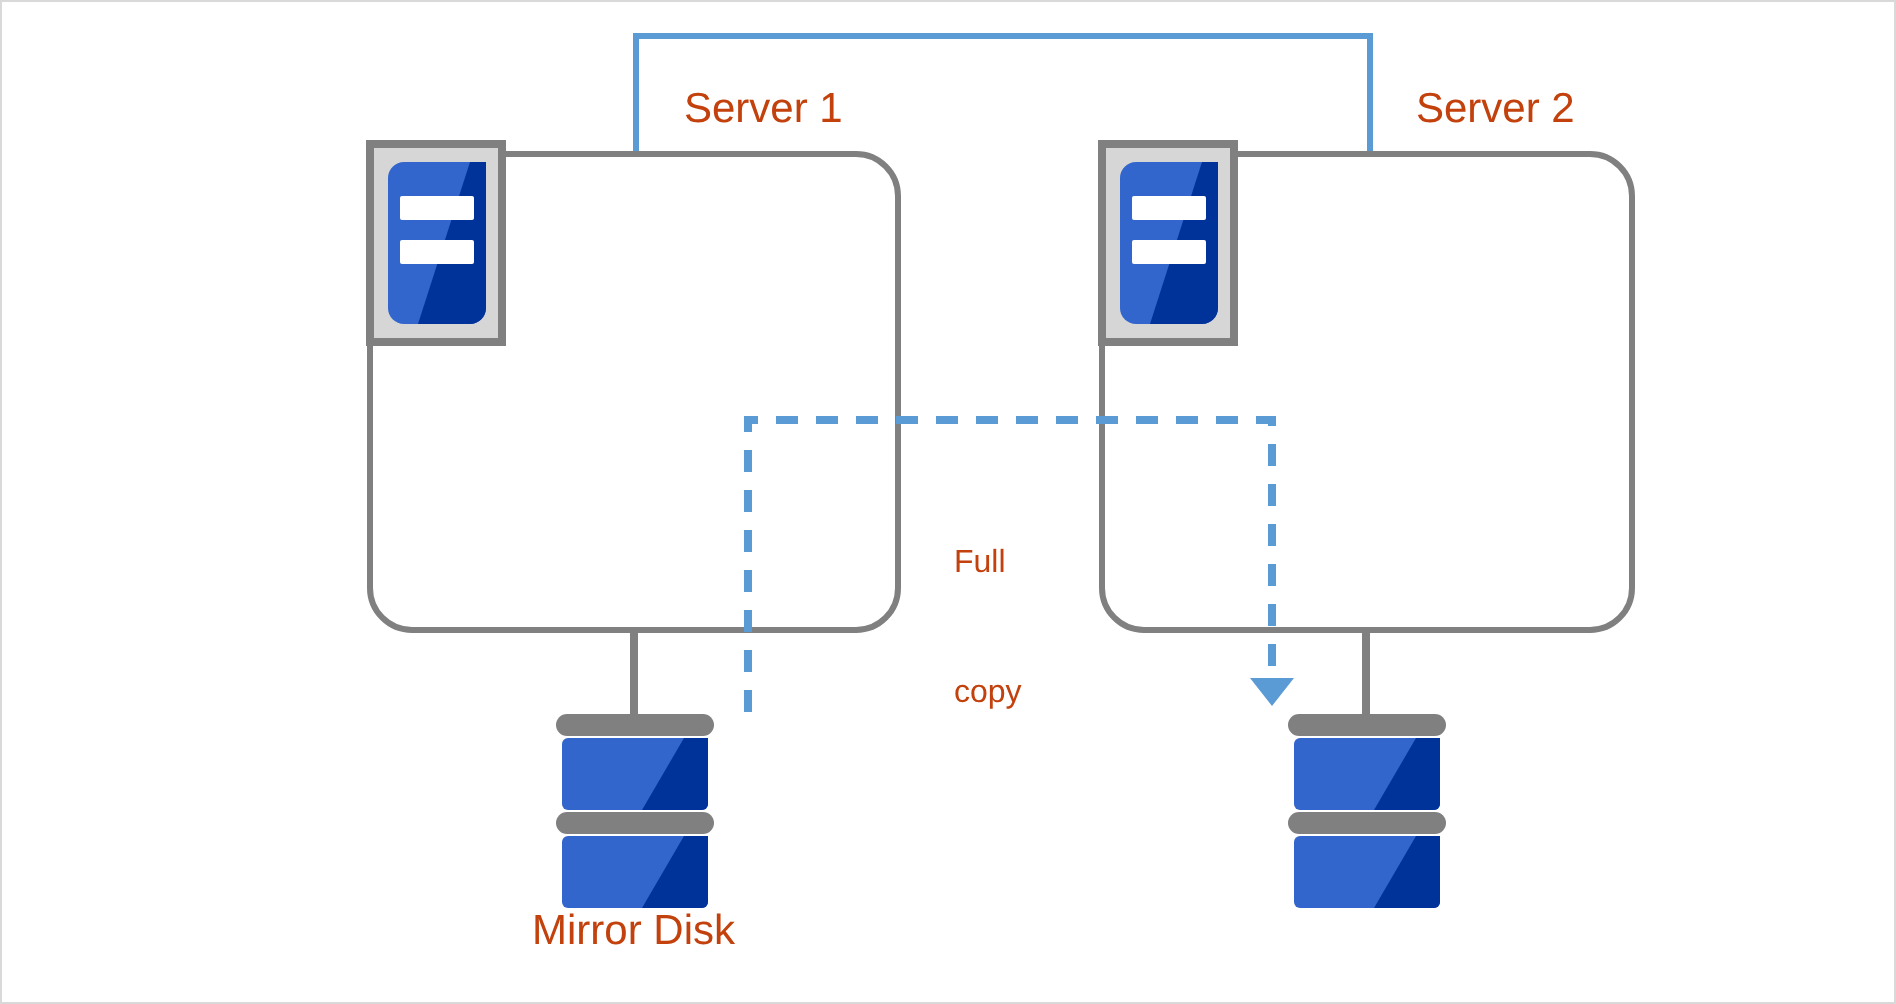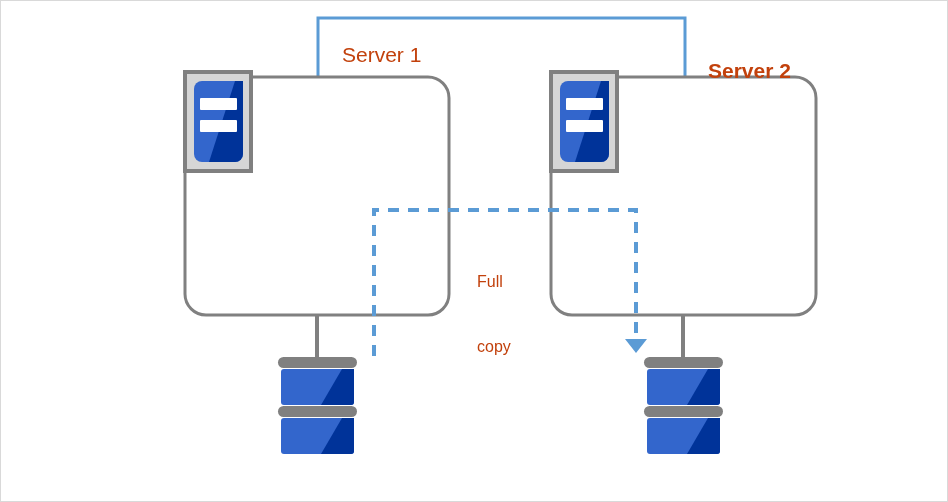--- a/index.html
+++ b/index.html
@@ -36,21 +36,21 @@
     font-size: 21px;
   }
   .lbl-disk {
     font-size: 21px;
   }
   .lbl-fullcopy {
     font-size: 16px;
     line-height: 1.35;
   }
   #label-server-1 { left: 341px; top: 43px; }
-  #label-server-2 { left: 707px; top: 59px; font-weight: bold; }
+  #label-server-2 { left: 707px; top: 43px; }
   #label-mirror-disk { left: 265px; top: 454px; }
   #label-full-copy { left: 476px; top: 227px; }
 </style>
 </head>
 <body>
 
 <div id="canvas">
 
   <svg id="diagram-svg" viewBox="0 0 948 502" xmlns="http://www.w3.org/2000/svg">
 
@@ -120,19 +120,20 @@
       <path d="M 373,355 L 373,209 L 635,209 L 635,341" fill="none" stroke="#5B9BD5" stroke-width="4" stroke-dasharray="11,9"></path>
       <path d="M 624,338 L 635,352 L 646,338 Z" fill="#5B9BD5"></path>
     </g>
 
   </svg>
 
   <div class="lbl lbl-server" id="label-server-1">Server 1</div>
 
   <div class="lbl lbl-server" id="label-server-2">Server 2</div>
 
+  <div class="lbl lbl-disk" id="label-mirror-disk">Mirror Disk</div>
 
   <div class="lbl lbl-fullcopy" id="label-full-copy">
     <div>Full</div>
     <div>copy</div>
   </div>
 
 </div>
 
 </body></html>

